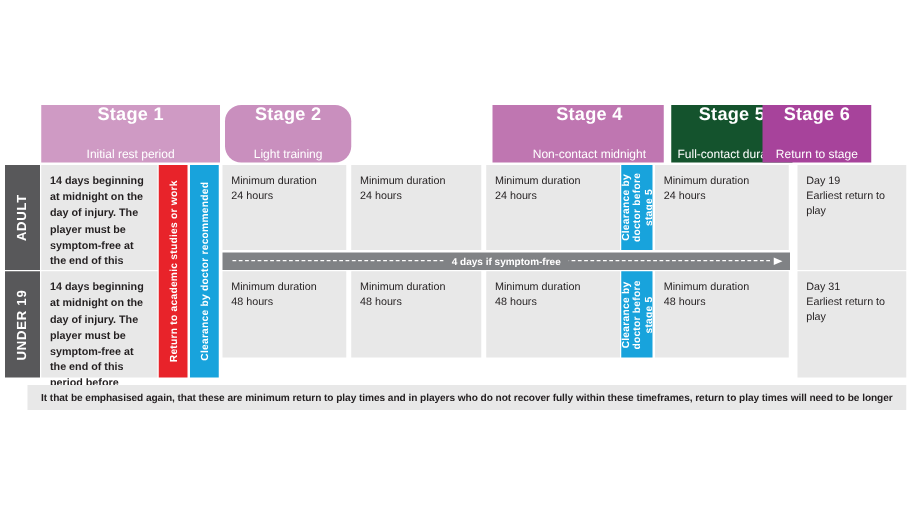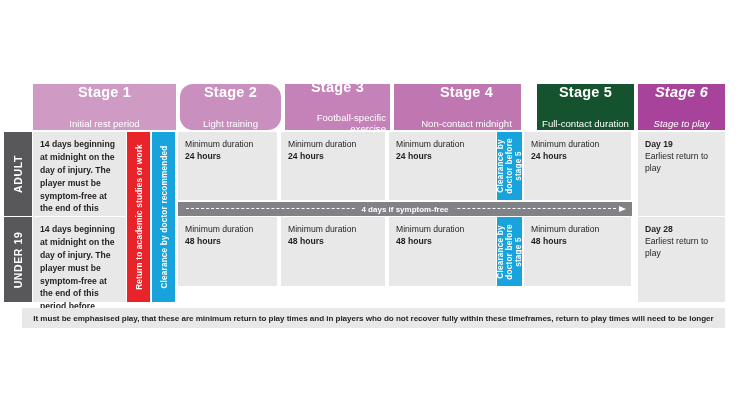--- a/index.html
+++ b/index.html
@@ -23,21 +23,21 @@
     left: 33px;
     top: 84px;
     width: 692px;
     height: 46px;
   }
   .stage-head {
     position: absolute;
     top: 0;
     height: 46px;
     color: #ffffff;
-    text-align: right;
+    text-align: center;
     display: flex;
     flex-direction: column;
     align-items: center;
     justify-content: center;
     line-height: 1.08;
   }
   .stage-head .st-title {
     font-size: 14.5px;
     font-weight: bold;
     letter-spacing: .2px;
@@ -72,21 +72,21 @@
 
   
   .cell {
     position: absolute;
     background: #e8e8e8;
     padding: 6px 7px 0 7px;
     font-size: 8.6px;
     color: #231f20;
     line-height: 1.42;
   }
-  .cell .bold { font-weight: bold; }
+  .cell .bold { font-weight: normal; }
   .cell .rest-text { font-weight: bold; font-size: 8.6px; line-height: 1.5; }
 
   
   .vbar {
     position: absolute;
     color: #ffffff;
     overflow: hidden;
   }
   .vbar span {
     position: absolute;
@@ -172,35 +172,31 @@
 
   <div class="header-row">
     <div class="stage-head" id="head-0" style="left: 0px; width: 143px; background: rgb(207, 154, 196);">
       <div class="st-title">Stage 1</div>
       <div class="st-sub">Initial rest period</div>
     </div>
     <div class="stage-head" id="head-1" style="left: 147px; width: 101px; background: rgb(201, 143, 190); border-radius: 13px;">
       <div class="st-title">Stage 2</div>
       <div class="st-sub">Light training</div>
     </div>
-    <div class="stage-head" id="head-2" style="left: 252px; width: 105px; background: rgb(196, 130, 184);">
-      <div class="st-title">Stage 3</div>
-      <div class="st-sub">Football-specific exercise</div>
-    </div>
-    <div class="stage-head" id="head-3" style="left: 361px; width: 127px; background: rgb(191, 118, 177); padding-left: 18px;">
+    <div class="stage-head" id="head-3" style="left: 361px; width: 137px; background: rgb(191, 118, 177); padding-left: 18px;">
       <div class="st-title">Stage 4</div>
       <div class="st-sub">Non-contact midnight</div>
     </div>
     <div class="stage-head" id="head-4" style="left: 504px; width: 97px; background: #14532d;">
       <div class="st-title">Stage 5</div>
       <div class="st-sub">Full-contact duration</div>
     </div>
-    <div class="stage-head" id="head-5" style="left: 605px; width: 87px; background: rgb(167, 67, 155); font-style: italic;">
+    <div class="stage-head" id="head-5" style="left: 577px; width: 87px; background: rgb(167, 67, 155);">
       <div class="st-title">Stage 6</div>
-      <div class="st-sub">Stage to play</div>
+      <div class="st-sub">Return to stage</div>
     </div>
   </div>
 
   <div class="side-label" id="side-adult">
     <span>ADULT</span>
   </div>
   <div class="side-label" id="side-under19">
     <span>UNDER 19</span>
   </div>
 
@@ -265,29 +261,29 @@
   <div class="vbar blue two-line" style="left:497px;top:217px;width:25px;height:69px;">
     <span>Clearance by doctor before stage 5</span>
   </div>
 
   <div class="cell" style="left:524px;top:217px; width:107px;height:69px;">
     <div>Minimum duration</div>
     <div class="bold">48 hours</div>
   </div>
 
   <div class="cell" style="left:638px;top:217px; width:87px; height:85px;">
-    <div class="bold">Day 28</div>
+    <div class="bold">Day 31</div>
     <div>Earliest return to play</div>
   </div>
 
 
   <div class="vbar red" style="left:127px;top:132px;width:23px;height:170px;">
     <span>Return to academic studies or work</span>
   </div>
   <div class="vbar blue" style="left:152px;top:132px;width:23px;height:170px;">
     <span>Clearance by doctor recommended</span>
   </div>
 
   <div id="footer">
-    <div class="ftext">It must be emphasised play, that these are minimum return to play times and in players who do not recover fully within these timeframes, return to play times will need to be longer</div>
+    <div class="ftext">It that be emphasised again, that these are minimum return to play times and in players who do not recover fully within these timeframes, return to play times will need to be longer</div>
   </div>
 
 </div>
 
 </body></html>

